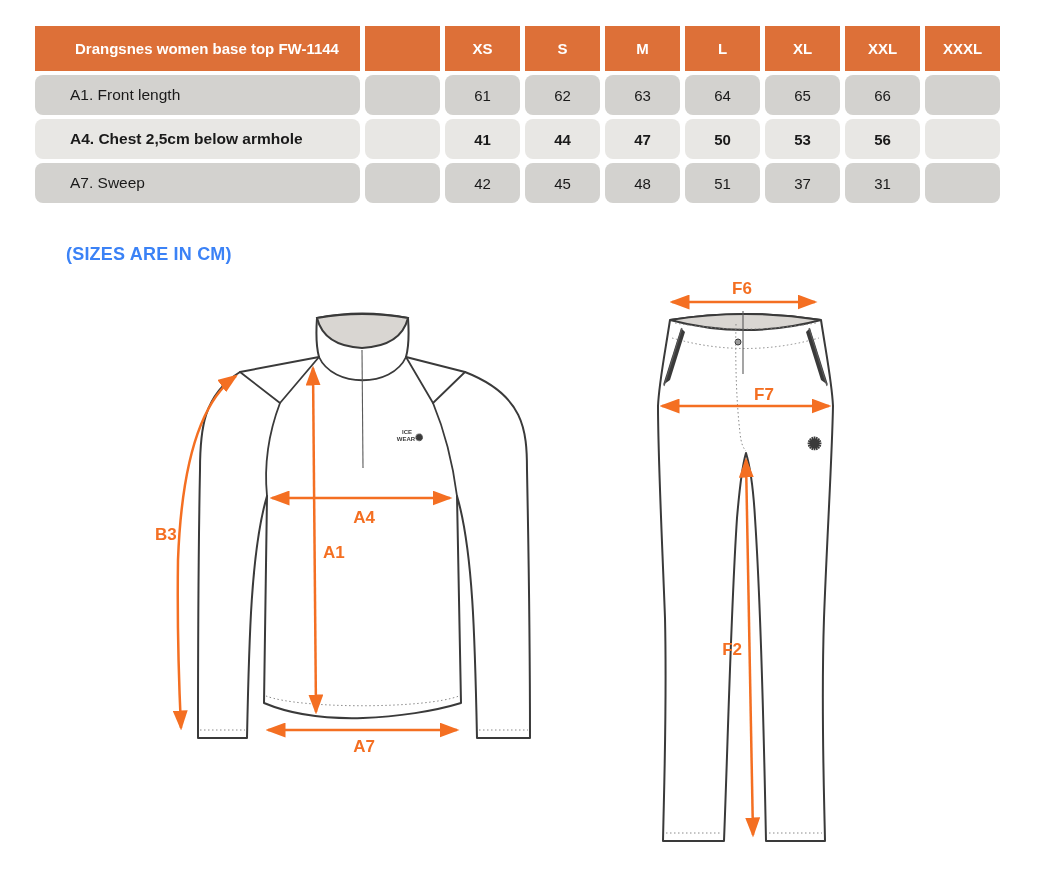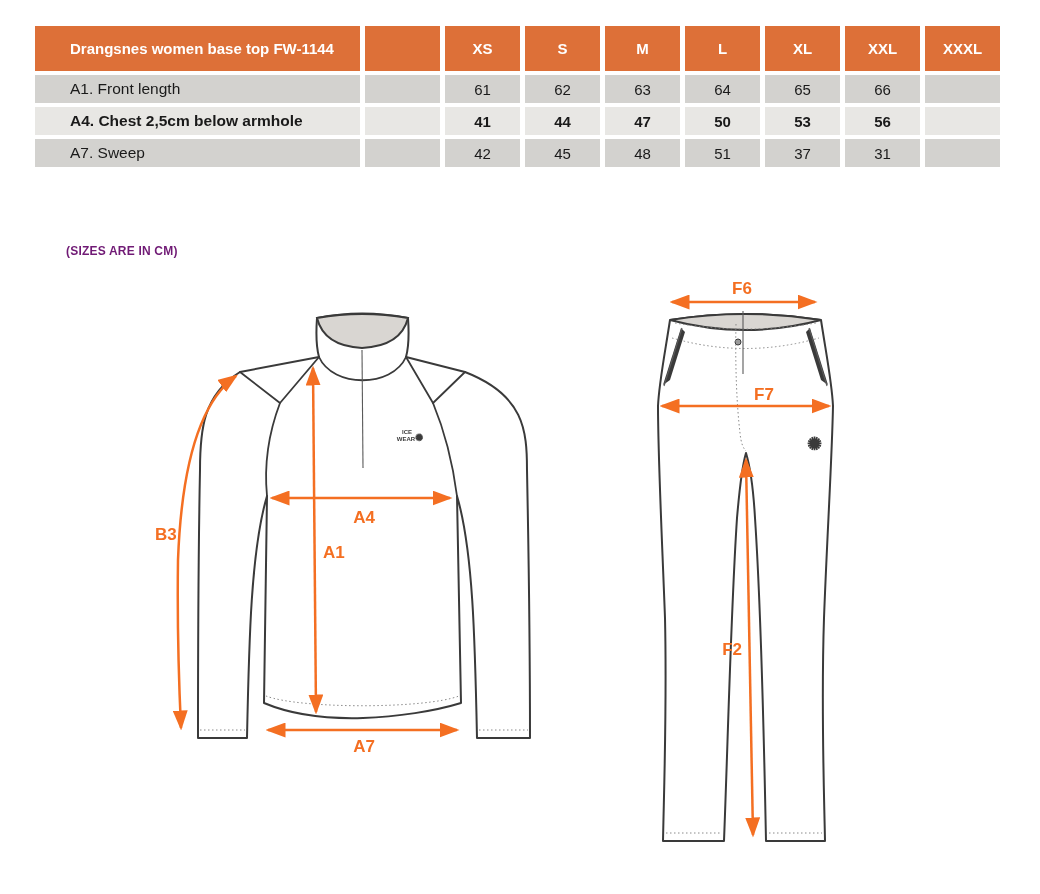--- a/index.html
+++ b/index.html
@@ -8,28 +8,28 @@
     font-family:"Liberation Sans",sans-serif;color:#1a1a1a;overflow:hidden;
   }
   table.size-table{
     position:absolute;left:30px;top:22px;
     border-collapse:separate;border-spacing:5px 4px;table-layout:fixed;
   }
   col.c-label{width:325px;}
   col.c-size{width:75px;}
   th,td{box-sizing:border-box;vertical-align:middle;}
   th{background:#DD7038;color:#ffffff;font-weight:bold;font-size:15px;height:45px;text-align:center;}
-  th.title{text-align:left;padding-left:35px;}
-  td{height:28px;font-size:15px;text-align:center;}
+  th.title{text-align:center;padding-left:20px;}
+  td{height:40px;font-size:15px;text-align:center;border-radius:8px;}
   td.label{text-align:left;padding-left:35px;font-size:15.5px;}
   tr.dark td{background:#D3D2CF;}
   tr.light td{background:#E8E7E4;font-weight:bold;}
   .note{
     position:absolute;left:66px;top:244px;
-    color:#701a75;font-weight:bold;font-size:12px;letter-spacing:.2px;
+    color:#3b82f6;font-weight:bold;font-size:18px;letter-spacing:.2px;
   }
   .diagram{position:absolute;}
   .diagram.top-diagram{left:145px;top:300px;width:420px;height:460px;}
   .diagram.pants-diagram{left:625px;top:278px;width:260px;height:600px;}
   svg{display:block;width:100%;height:100%;}
   .outline{stroke:#3A3A3A;stroke-width:2;fill:#ffffff;stroke-linejoin:round;stroke-linecap:round;}
   .seam{stroke:#3A3A3A;stroke-width:1.8;fill:none;stroke-linejoin:round;stroke-linecap:round;}
   .thinseam{stroke:#5a5a5a;stroke-width:1.1;fill:none;}
   .stitch{stroke:#8a8a8a;stroke-width:1;fill:none;stroke-dasharray:1.5,2.5;}
   .grayfill{fill:#D9D6D2;stroke:#3A3A3A;stroke-width:2;}

